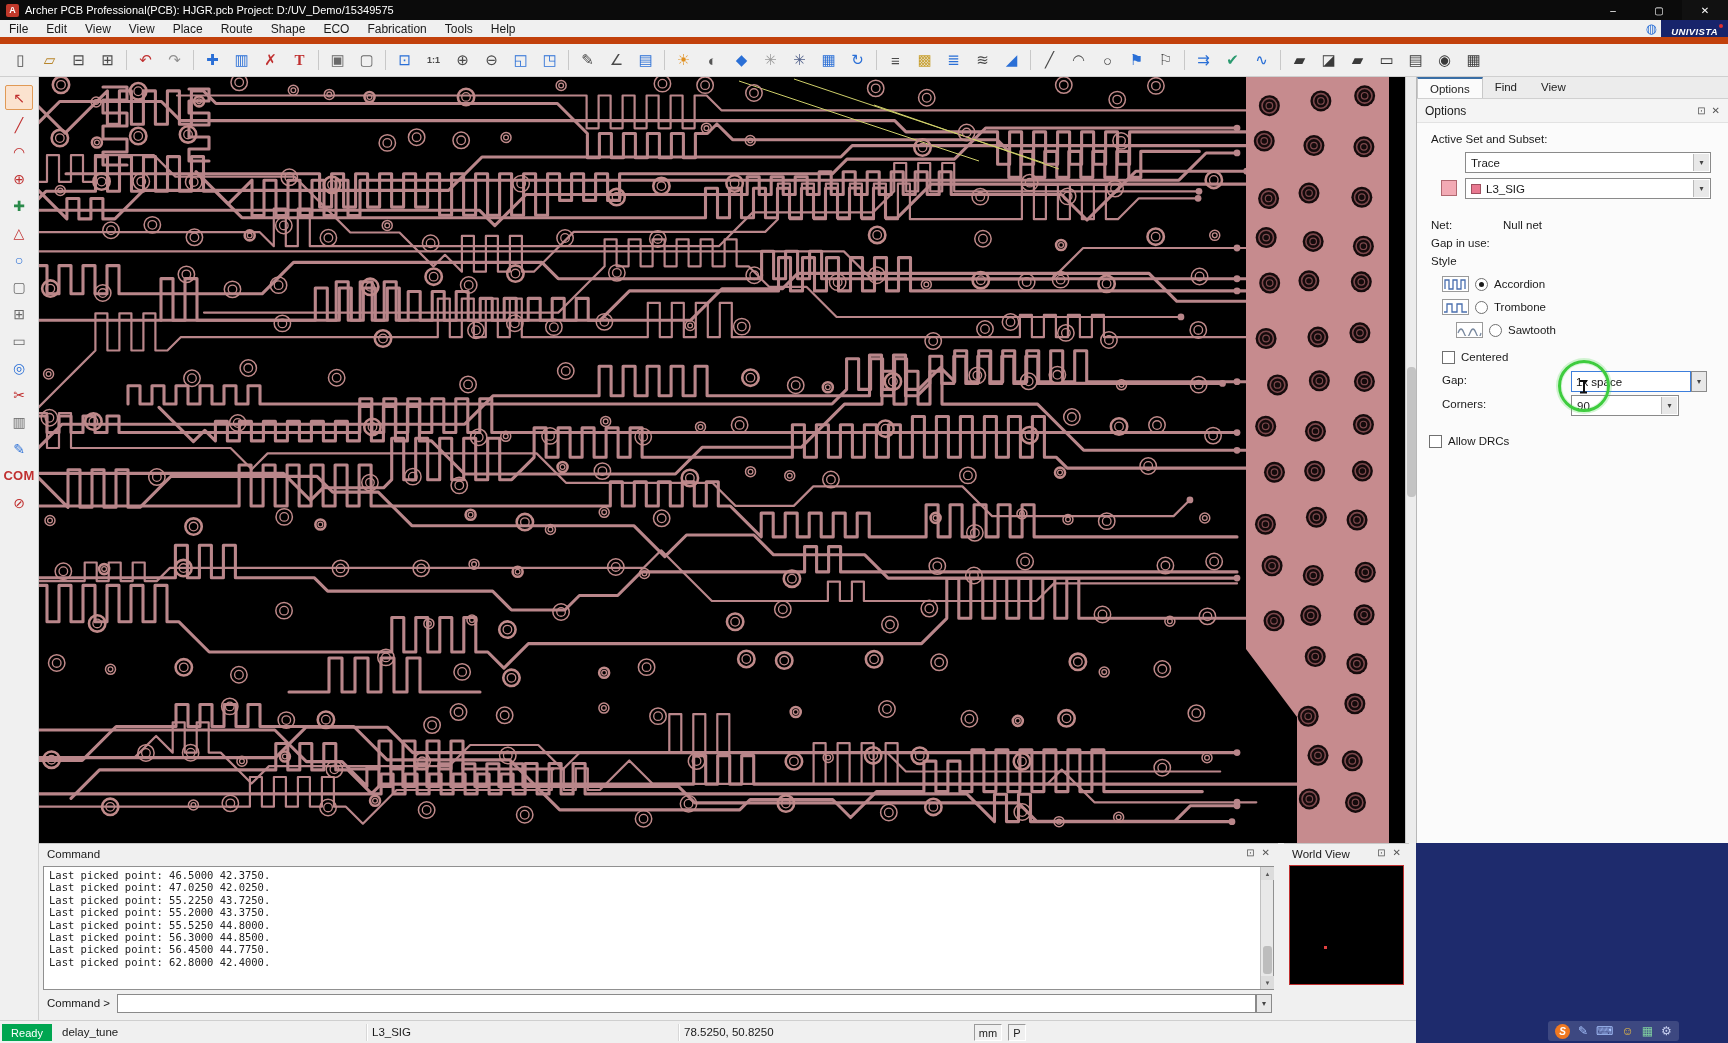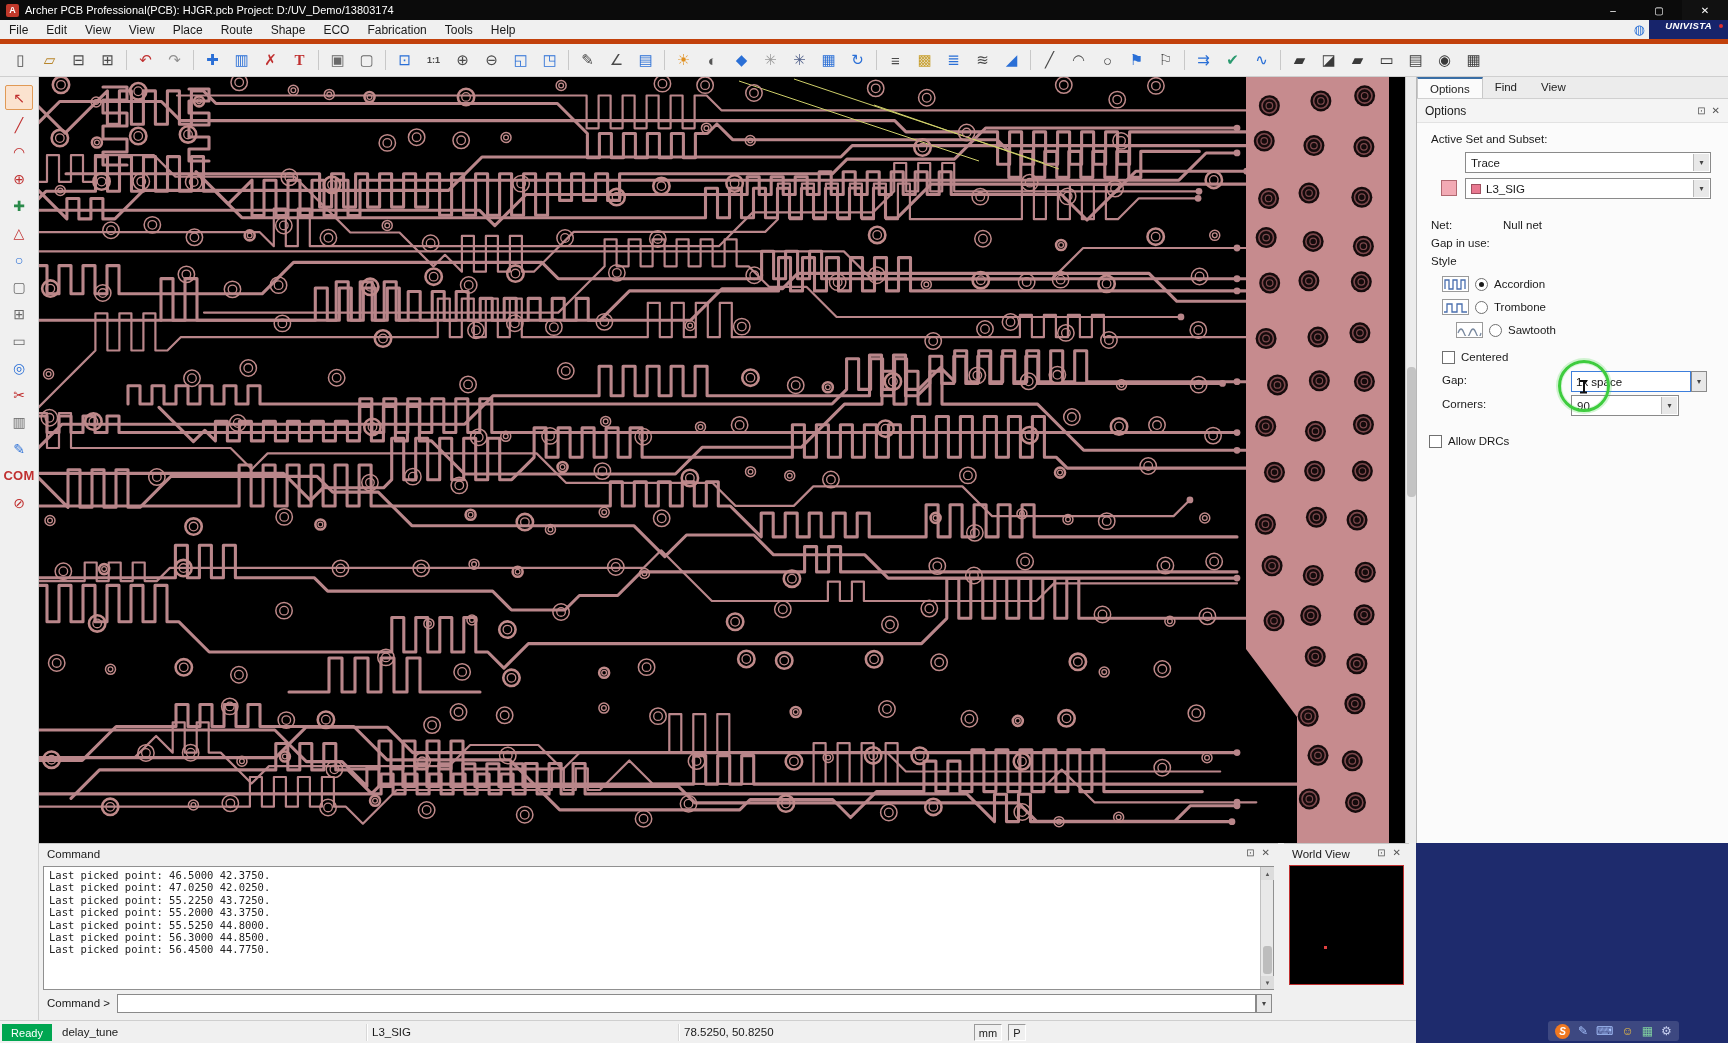--- a/index.html
+++ b/index.html
@@ -8,26 +8,26 @@
 
 
 .titlebar{position:absolute;left:0;top:0;width:1728px;height:20px;background:#0b0b0b;color:#fff;display:flex;align-items:center;font-size:11px}
 .app-icon{width:13px;height:13px;background:#c0392b;border-radius:2px;margin:0 6px 0 6px;color:#fff;font-size:9px;font-weight:bold;display:flex;align-items:center;justify-content:center}
 .title-text{white-space:nowrap}
 .win-controls{margin-left:auto;display:flex;height:100%}
 .win-btn{width:46px;height:100%;display:flex;align-items:center;justify-content:center;font-size:10px;color:#fff}
 .win-btn.close{background:#111}
 
 
-.menubar{position:absolute;left:0;top:20px;width:1728px;height:24px;background:#f0f0f0;border-bottom:5px solid #c2410c;display:flex;align-items:center;font-size:12px}
+.menubar{position:absolute;left:0;top:20px;width:1728px;height:24px;background:#f0f0f0;border-bottom:7px solid #c2410c;display:flex;align-items:center;font-size:12px}
 .menu-items{display:flex;align-items:center}
 .menu-item{padding:3px 9px;cursor:default}
 .brand-wrap{margin-left:auto;display:flex;align-items:center;height:100%}
 .globe{color:#2a6fd6;font-size:13px;margin-right:4px}
-.brand{height:100%;background:#17246b;color:#fff;font-weight:bold;font-style:italic;font-size:9.5px;letter-spacing:.4px;display:flex;align-items:flex-start;padding:0 16px;position:relative}
+.brand{height:100%;background:#17246b;color:#fff;font-weight:bold;font-style:italic;font-size:9.5px;letter-spacing:.4px;display:flex;align-items:flex-end;padding:0 10px;position:relative}
 .brand-dot{width:4px;height:4px;background:#e03030;border-radius:50%;position:absolute;right:5px;top:4px}
 
 
 .toolbar{position:absolute;left:0;top:44px;width:1728px;height:33px;background:#f0f0f0;border-bottom:1px solid #cfcfcf;display:flex;align-items:center;padding-left:6px}
 .tb-icon{width:29px;height:26px;display:flex;align-items:center;justify-content:center;font-size:15px;border-radius:3px}
 .tb-small{font-size:9px;font-weight:bold}
 .tb-bold{font-weight:bold;font-family:"Liberation Serif",serif}
 .tb-sep{width:1px;height:20px;background:#c8c8c8;margin:0 4px}
 
 
@@ -103,21 +103,21 @@
 .ibeam::before{content:"";position:absolute;left:3px;top:0;bottom:0;width:1.5px;background:#111}
 .ibeam::after{content:"";position:absolute;left:0;right:0;top:0;height:1.5px;background:#111;box-shadow:0 11.5px 0 #111}
 </style>
 </head>
 <body>
 
 <div class="app">
 
   <div class="titlebar">
     <div class="app-icon">A</div>
-    <div class="title-text">Archer PCB Professional(PCB): HJGR.pcb Project: D:/UV_Demo/13803174</div>
+    <div class="title-text">Archer PCB Professional(PCB): HJGR.pcb Project: D:/UV_Demo/15349575</div>
     <div class="win-controls">
       <div class="win-btn">–</div>
       <div class="win-btn">▢</div>
       <div class="win-btn close">✕</div>
     </div>
   </div>
 
   <div class="menubar">
     <div class="menu-items">
         <span class="menu-item">File</span>
@@ -1006,20 +1006,21 @@
       </span>
     </div>
     <div class="cmd-log">
         <div>Last picked point: 46.5000 42.3750.</div>
         <div>Last picked point: 47.0250 42.0250.</div>
         <div>Last picked point: 55.2250 43.7250.</div>
         <div>Last picked point: 55.2000 43.3750.</div>
         <div>Last picked point: 55.5250 44.8000.</div>
         <div>Last picked point: 56.3000 44.8500.</div>
         <div>Last picked point: 56.4500 44.7750.</div>
+        <div>Last picked point: 62.8000 42.4000.</div>
       </div>
     <div class="log-scroll">
       <span class="scroll-arrow" style="top:0">▲</span>
       <span class="scroll-arrow" style="bottom:0">▼</span>
       <span class="log-thumb"></span>
     </div>
     <div class="cmd-prompt-row">
       <span class="cmd-prompt-label">Command &gt;</span>
       <div class="cmd-input-wrap">
         <input class="cmd-input" value="" style="">

